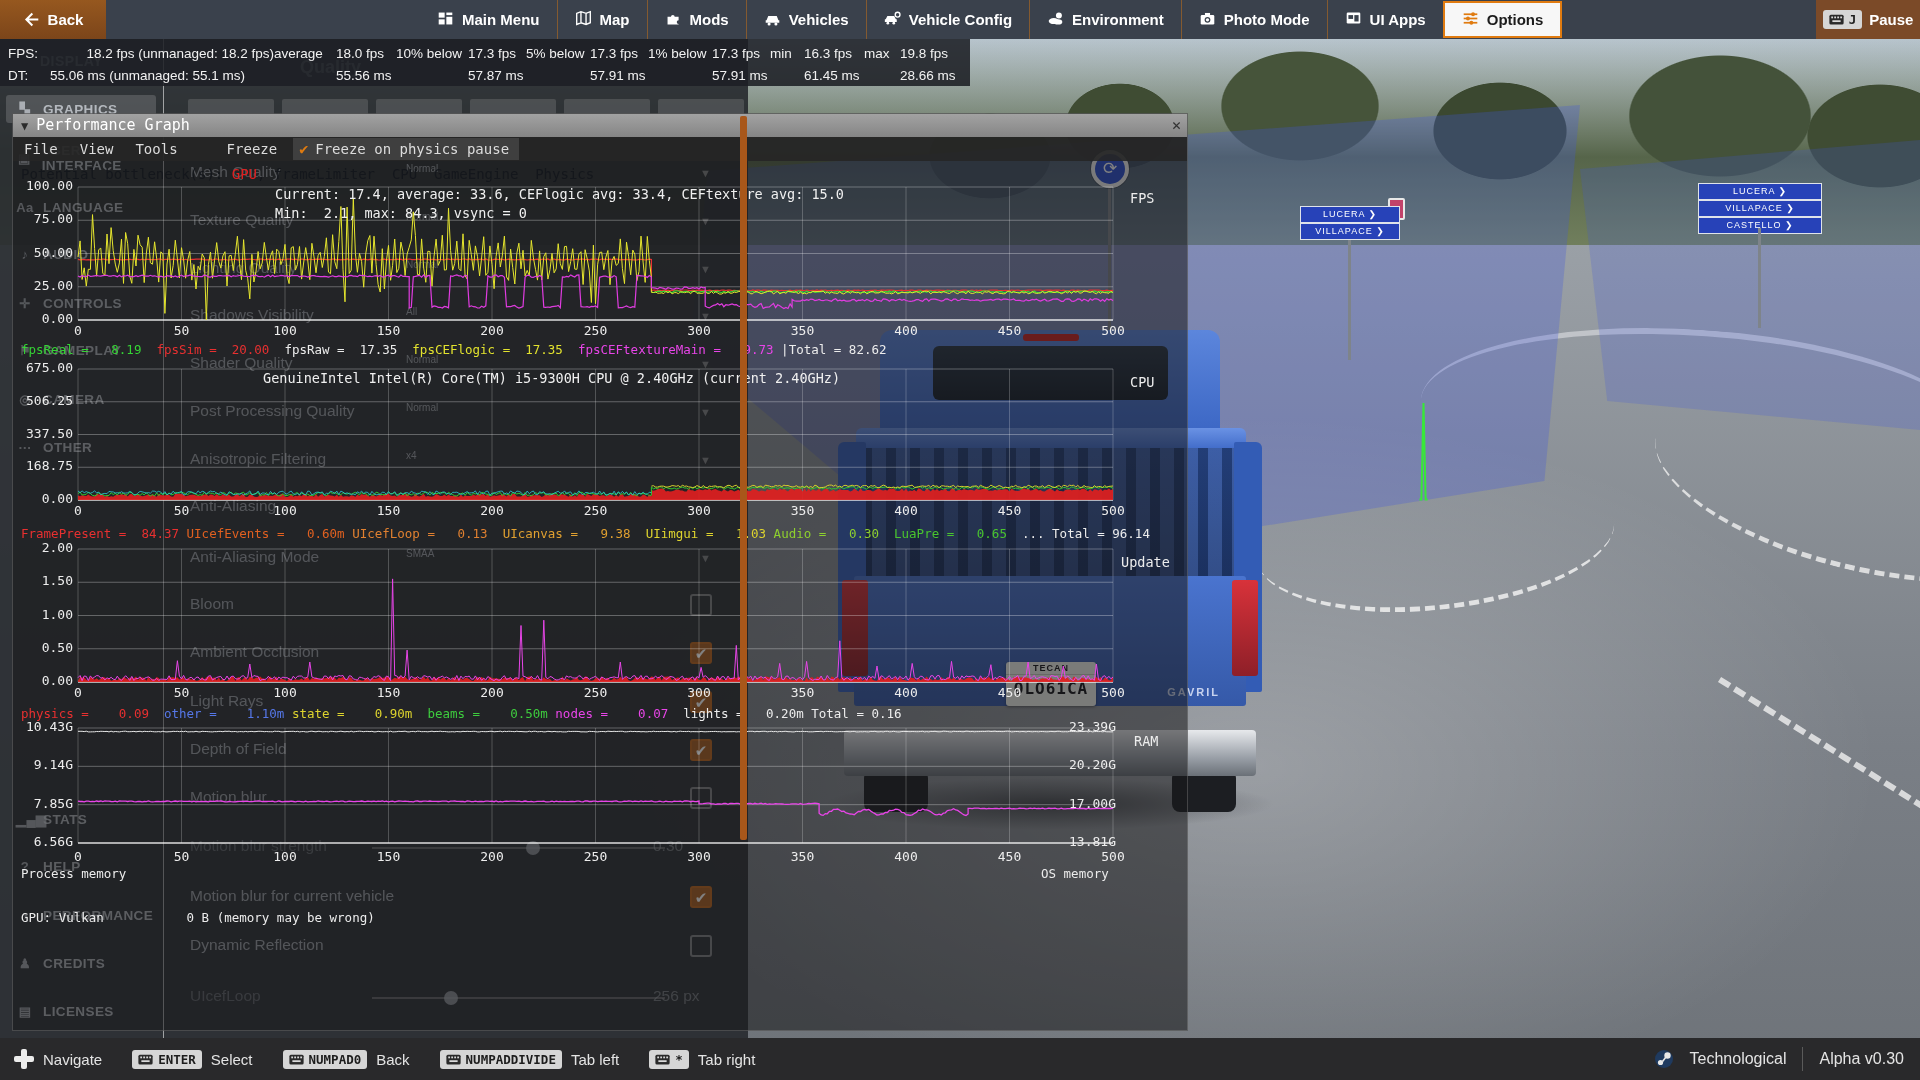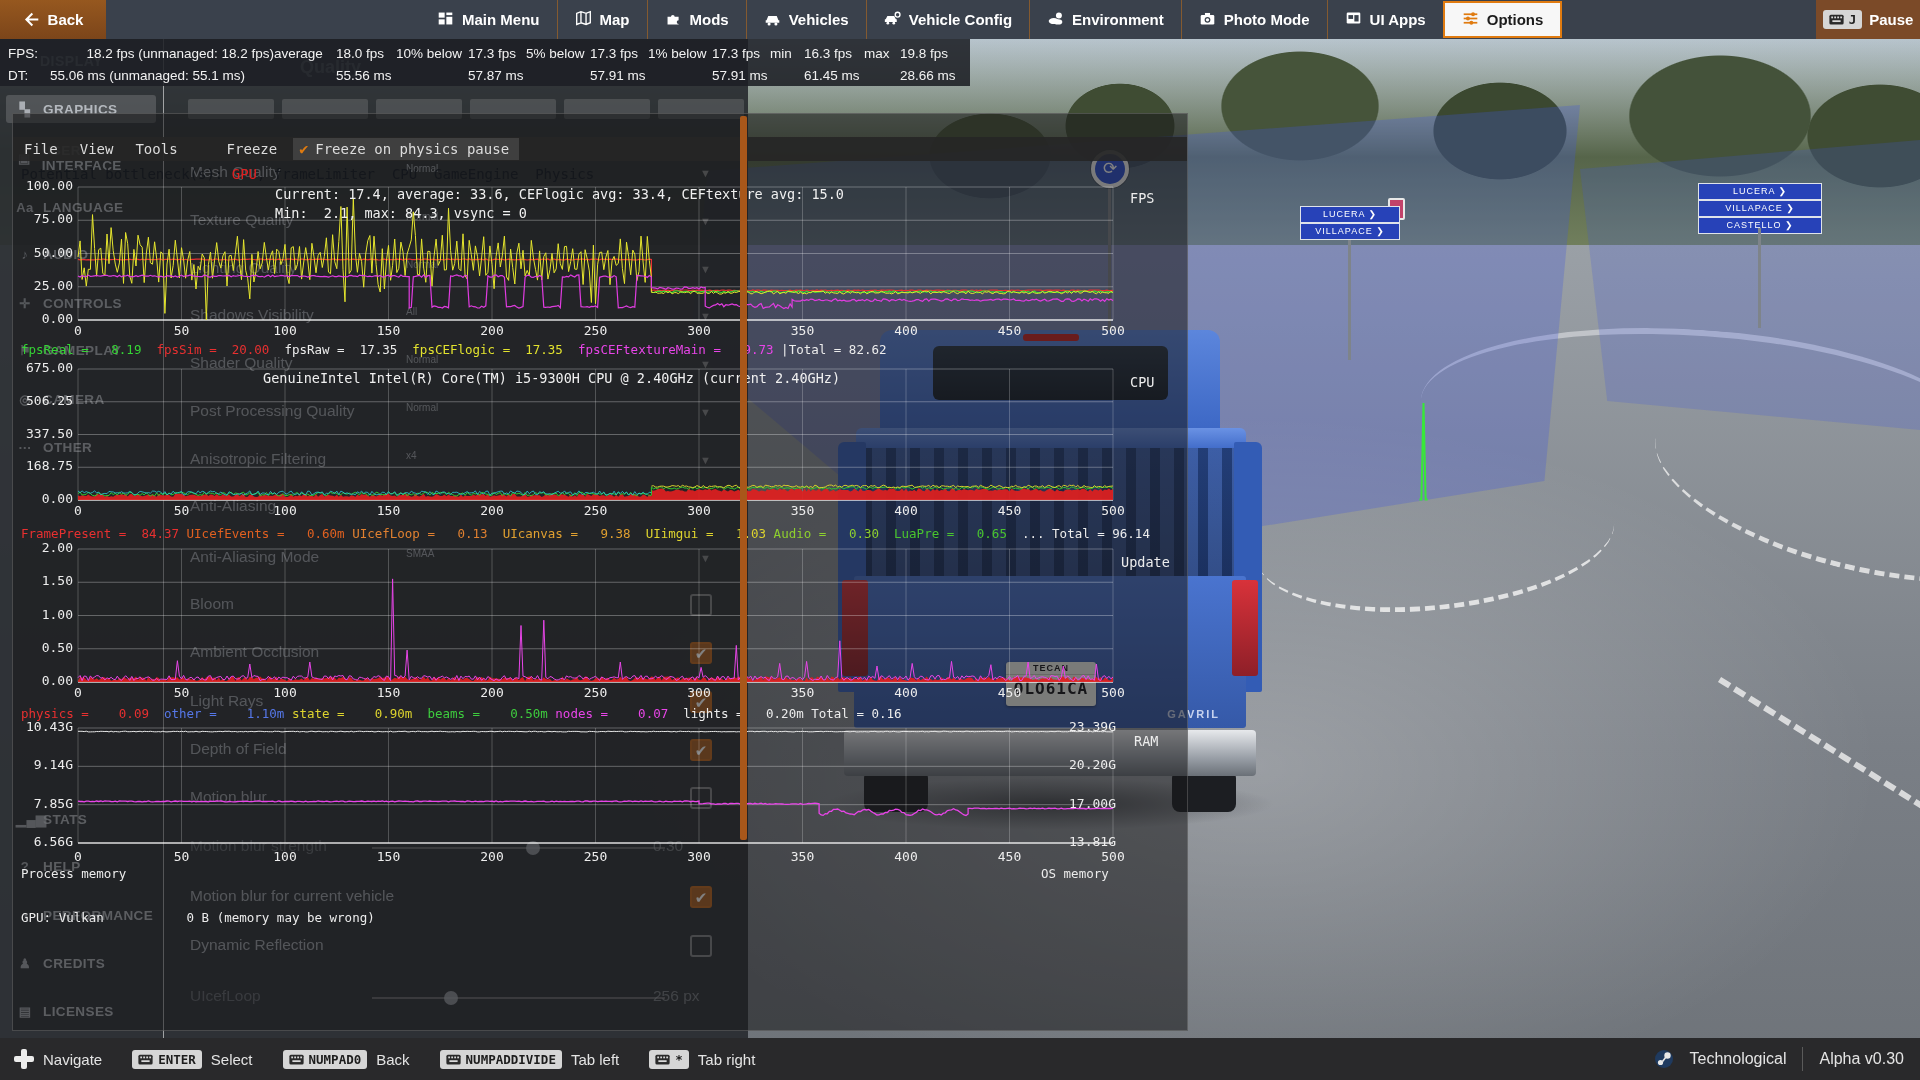--- a/index.html
+++ b/index.html
@@ -34,21 +34,21 @@
   
   #truck{position:absolute;left:838px;top:330px;width:424px;height:510px;}
   .cab{position:absolute;left:42px;top:0;width:340px;height:105px;background:linear-gradient(#5c86dc,#3b66c4);border-radius:12px 12px 4px 4px;}
   .rearwin{position:absolute;left:95px;top:16px;width:235px;height:54px;background:linear-gradient(#2a3646,#17202c);border-radius:6px;}
   .chmsl{position:absolute;left:185px;top:4px;width:56px;height:7px;background:#cc2222;border-radius:3px;}
   .bedtop{position:absolute;left:18px;top:98px;width:390px;height:22px;background:linear-gradient(#6a92e4,#3f6ac8);border-radius:6px;}
   .bed{position:absolute;left:24px;top:118px;width:378px;height:128px;background:linear-gradient(#2e529f,#24417f);
        background-image:repeating-linear-gradient(90deg,rgba(0,0,0,0.25) 0 10px,rgba(255,255,255,0.07) 10px 24px),linear-gradient(#2e529f,#24417f);}
   .side-l{position:absolute;left:0;top:112px;width:28px;height:250px;background:#3761bd;border-radius:6px 2px 2px 2px;}
   .side-r{position:absolute;right:0;top:112px;width:28px;height:250px;background:#335cb5;border-radius:2px 6px 2px 2px;}
-  .tailgate{position:absolute;left:16px;top:246px;width:392px;height:152px;background:linear-gradient(#4a74cf,#3559a8);border-radius:3px;}
+  .tailgate{position:absolute;left:16px;top:246px;width:392px;height:130px;background:linear-gradient(#4a74cf,#3559a8);border-radius:3px;}
   .tg-badge{position:absolute;right:26px;bottom:8px;font-size:11px;font-weight:bold;letter-spacing:2px;color:rgba(235,240,255,0.8);}
   .tl{position:absolute;top:250px;width:26px;height:96px;background:linear-gradient(#d8323a,#8e1f28);border-radius:3px;}
   .plate{position:absolute;left:168px;top:332px;width:90px;height:44px;background:#f2f3ee;border-radius:3px;text-align:center;color:#15161a;box-shadow:0 1px 3px rgba(0,0,0,0.4);}
   .plate-top{font-size:9px;font-weight:bold;letter-spacing:1px;line-height:12px;border-bottom:1px solid #c9cac2;}
   .plate-num{font-size:16px;font-weight:bold;letter-spacing:1px;line-height:28px;font-family:"DejaVu Sans Mono",monospace;}
   .bumper{position:absolute;left:6px;top:400px;width:412px;height:46px;background:linear-gradient(#e7e9ec,#9aa0a8 60%,#6a7077);border-radius:4px;}
   .wheel{position:absolute;top:440px;width:64px;height:42px;background:#1c1e22;border-radius:8px;}
   .tshadow{position:absolute;left:-12px;top:448px;width:448px;height:52px;background:radial-gradient(closest-side,rgba(18,20,24,0.55),transparent);}
 
   
@@ -320,20 +320,24 @@
         <span class="fps-cell" style="width: 64px;"></span>
         <span class="fps-cell" style="width: 58px;">57.91 ms</span>
         <span class="fps-cell" style="width: 34px;"></span>
         <span class="fps-cell" style="width: 60px;">61.45 ms</span>
         <span class="fps-cell" style="width: 36px;"></span>
         <span class="fps-cell" style="width: 60px;">28.66 ms</span>
       </div>
     </div>
 
   <div id="perf">
+    <div id="perf-titlebar">
+      <span class="tri">▼</span><span>Performance Graph</span>
+      <span id="perf-close">✕</span>
+    </div>
     <div id="perf-menubar">
       <span id="perf-menus" style="display:flex;">
           <span class="menu-item">File</span>
           <span class="menu-item">View</span>
           <span class="menu-item">Tools</span>
         </span>
       <span id="freeze-label" class="menu-item">Freeze</span>
       <span id="freeze-chip">
         <span class="chk">✔</span>
         <span>Freeze on physics pause</span>

